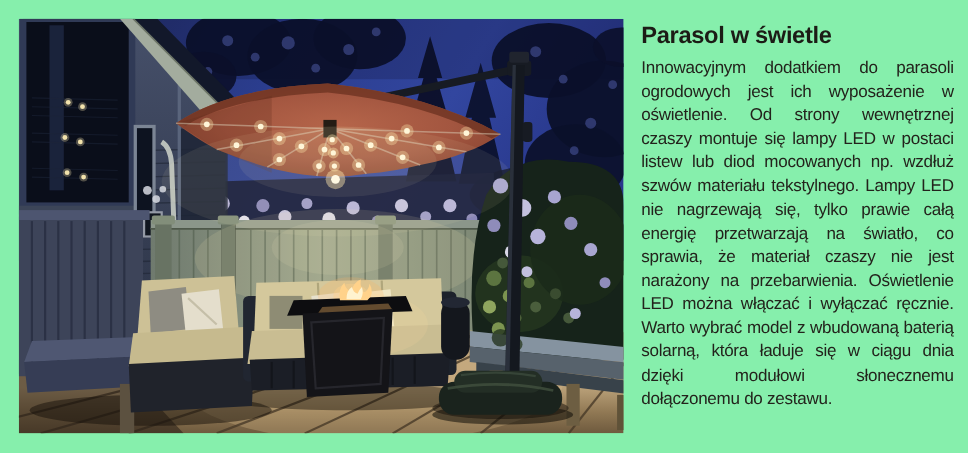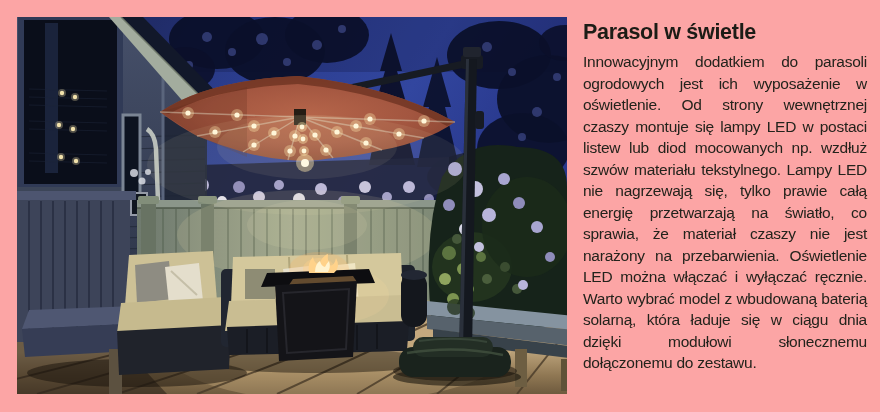--- a/index.html
+++ b/index.html
@@ -1,19 +1,19 @@
 <!DOCTYPE html>
 <html><head>
 <meta charset="utf-8">
 <style>
   html,body{margin:0;padding:0;}
   .page{
     position:relative;
     width:880px;height:412px;
-    background:#fca5a5;
+    background:#86efac;
     overflow:hidden;
     font-family:"Liberation Sans",sans-serif;
   }
   .photo{
     position:absolute;left:17px;top:17px;
     width:550px;height:377px;
     overflow:hidden;
   }
   .photo svg{display:block;width:100%;height:100%;}
   .article{

